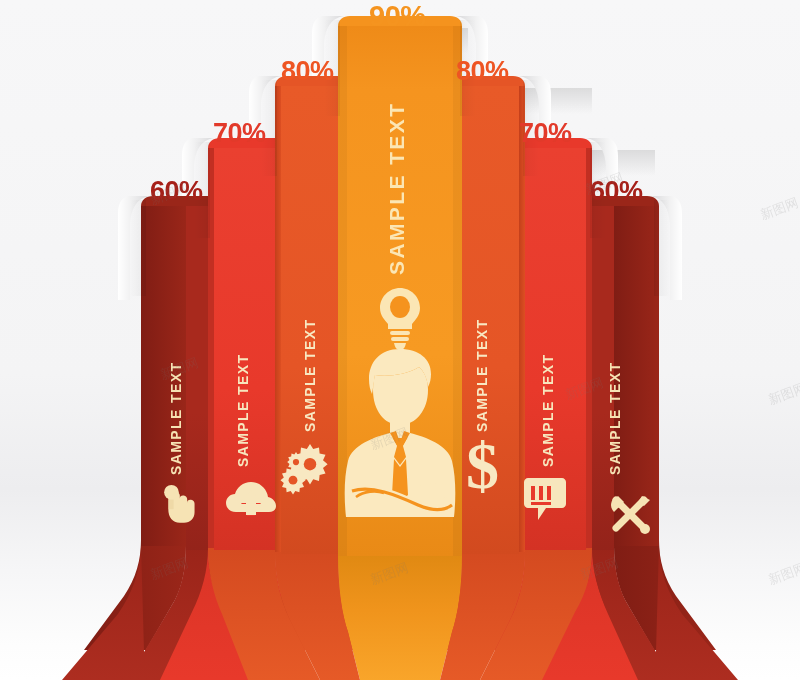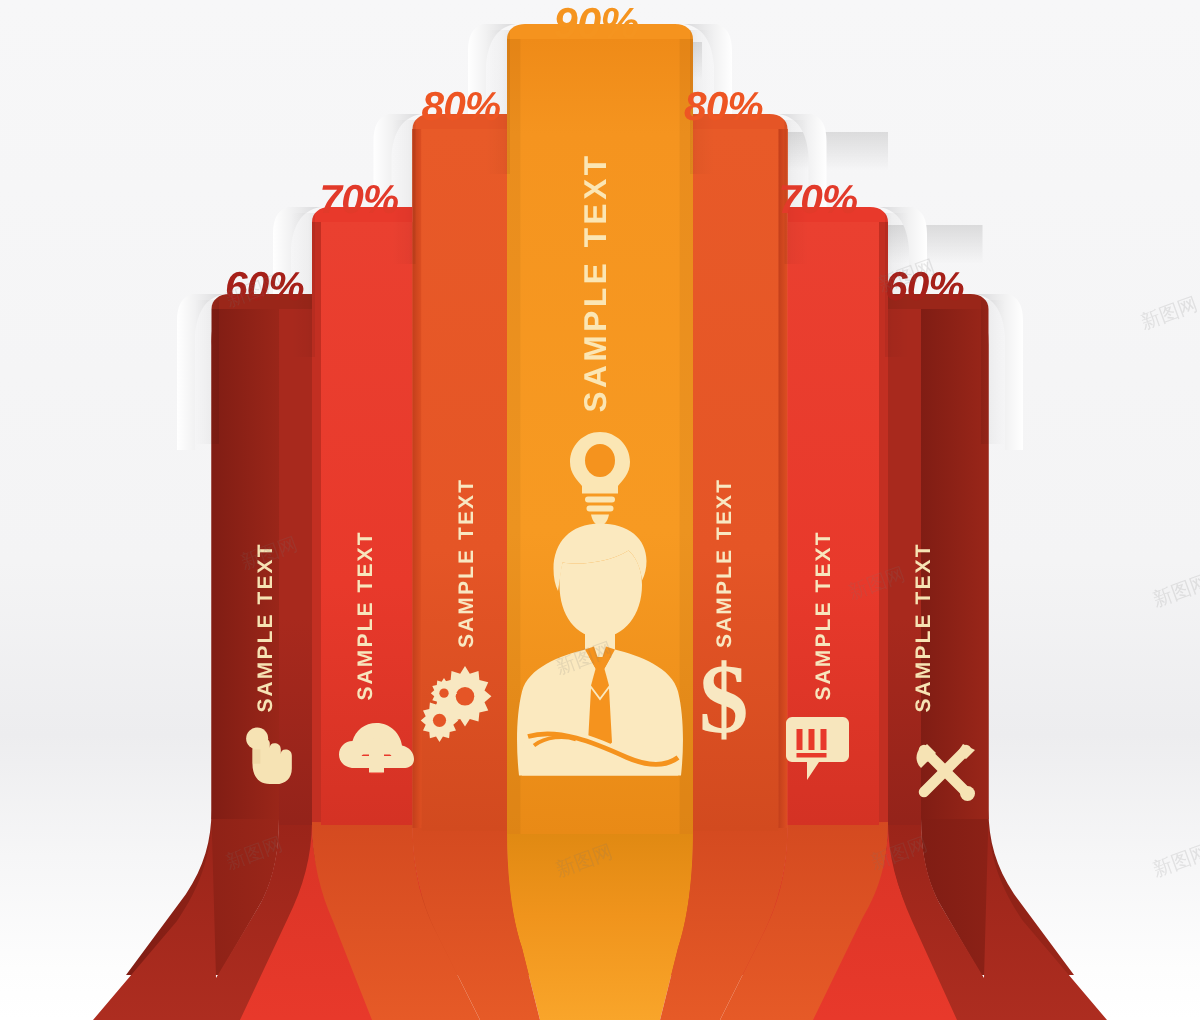--- a/index.html
+++ b/index.html
@@ -29,21 +29,20 @@
     width: 800px;
     height: 680px;
   }
   .pct {
     position: absolute;
     font-weight: bold;
     line-height: 1;
     letter-spacing: -0.5px;
     white-space: nowrap;
     font-family: "Liberation Sans", sans-serif;
-    font-style: italic;
   }
   .wm {
     position: absolute;
     color: rgba(120,120,120,0.16);
     font-size: 13px;
     font-family: "DejaVu Sans", sans-serif;
     transform: rotate(-20deg);
     pointer-events: none;
     user-select: none;
     white-space: nowrap;

